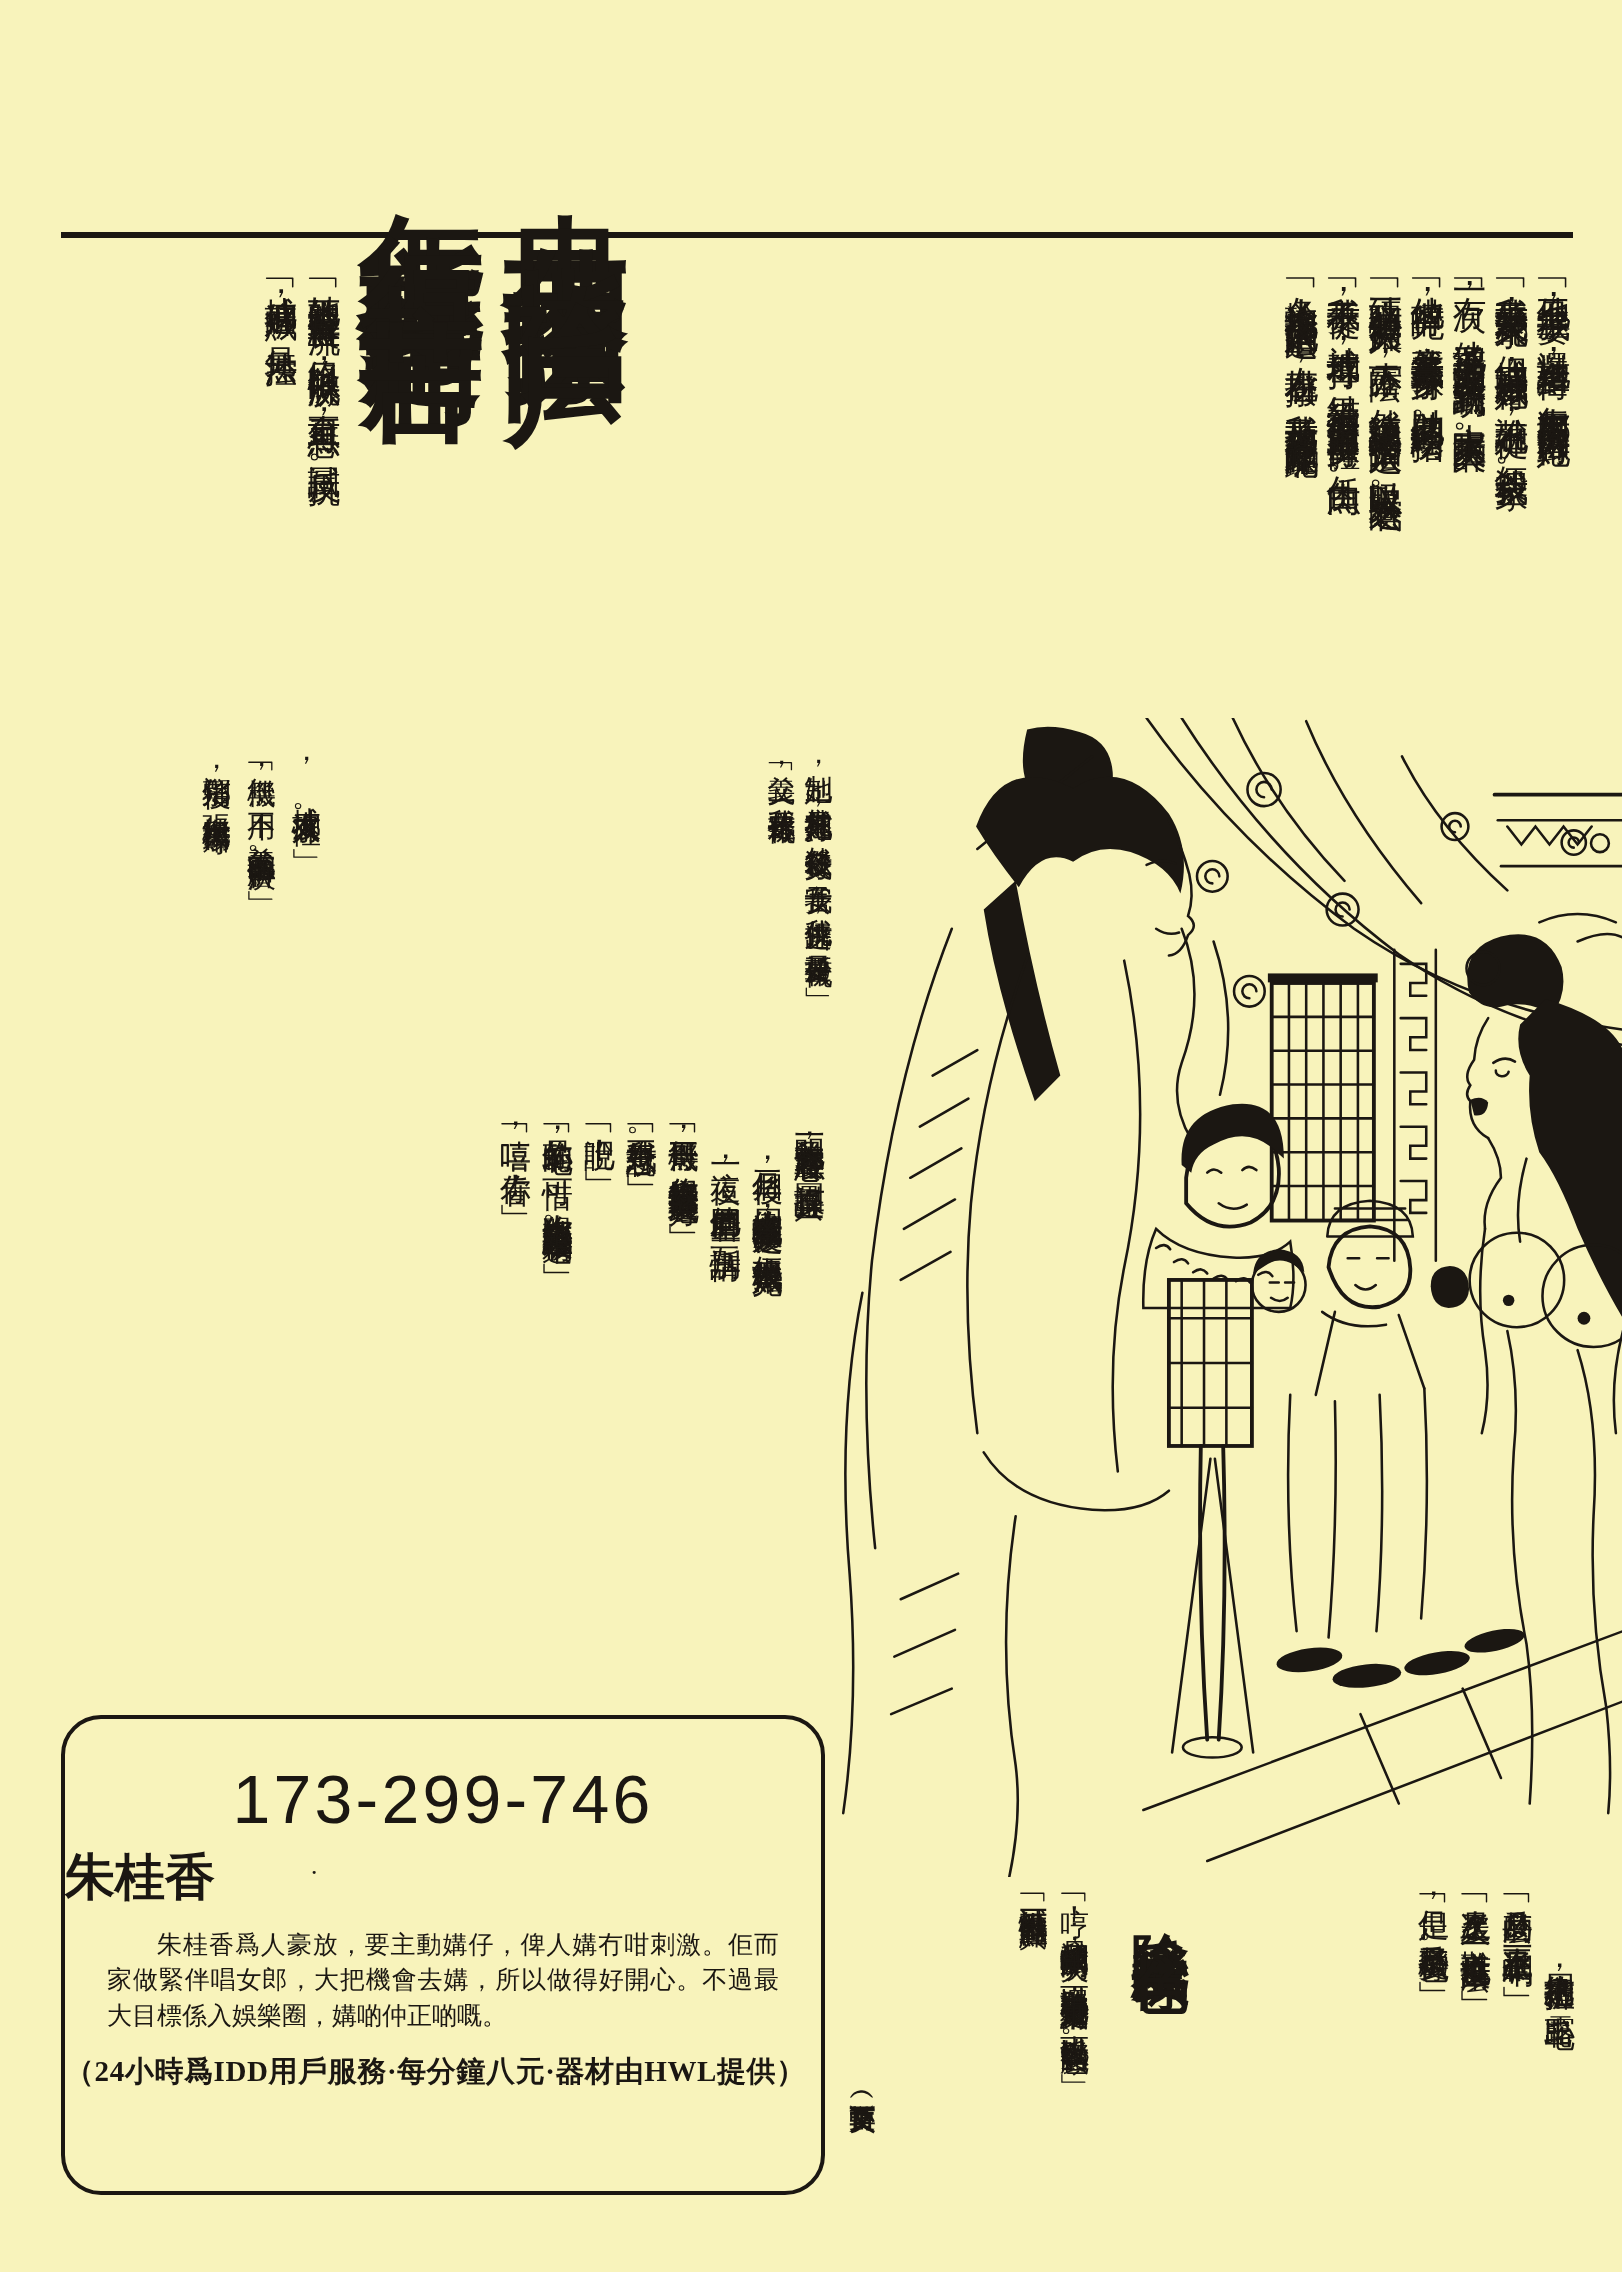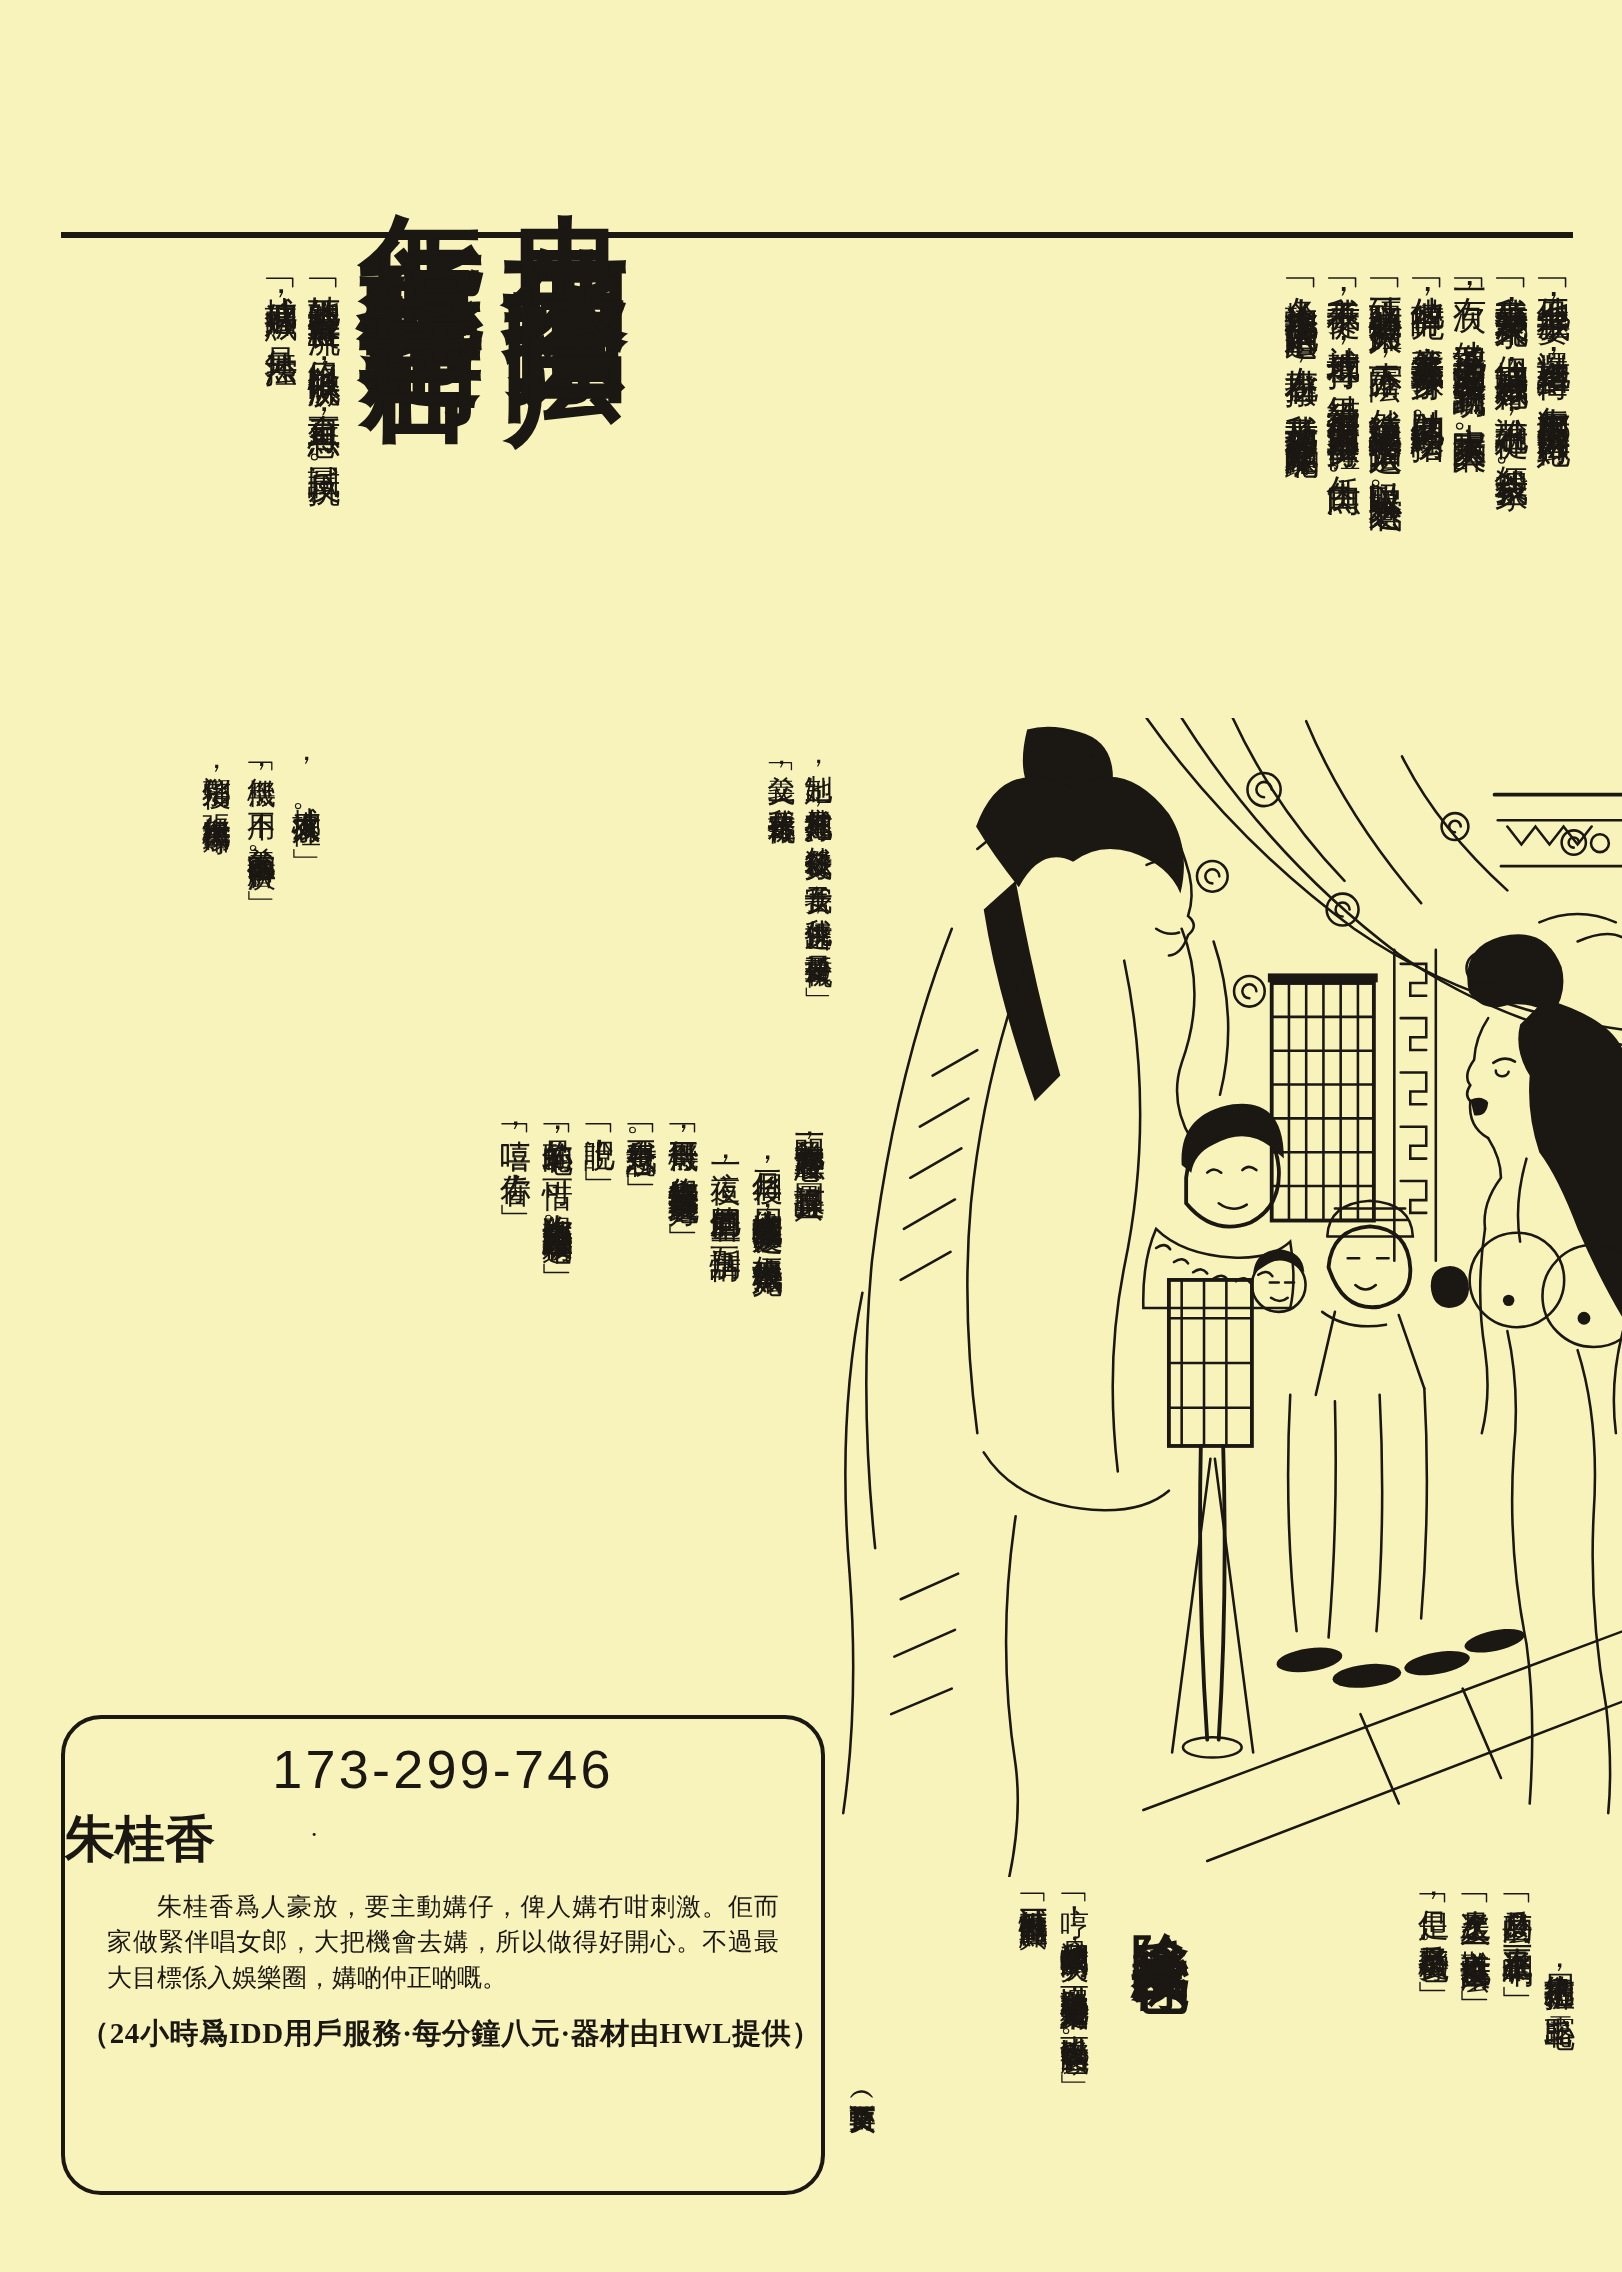--- a/index.html
+++ b/index.html
@@ -15,25 +15,25 @@
   .v-b2l{left:137px;top:753px;width:192px;height:404px;font-size:29px;line-height:45px;letter-spacing:1.9px;}
   .v-b3{left:147px;top:1114px;width:683px;height:444px;font-size:31px;line-height:42px;letter-spacing:1.3px;}
   .v-br{left:1232px;top:1884px;width:348px;height:378px;font-size:31px;line-height:42px;letter-spacing:1.3px;}
   .v-bm{left:891px;top:1884px;width:204px;height:384px;font-size:29px;line-height:41px;letter-spacing:1.3px;}
   .headline1{left:348px;top:112px;width:291px;height:1022px;font-weight:900;}
   .headline1 .hl-col{width:145px;font-size:125px;letter-spacing:18px;line-height:145px;}
   .headline2{left:1100px;top:1887px;width:121px;height:377px;font-size:57px;font-weight:900;line-height:121px;letter-spacing:5.1px;}
   .contnote{left:829px;top:2083px;width:51px;height:182px;font-size:25.5px;font-weight:700;letter-spacing:1.3px;}
   
   .adbox{position:absolute;left:61px;top:1715px;width:764px;height:480px;border:4.5px solid #1b1712;border-radius:40px;box-sizing:border-box;}
-  .adphone{margin-top:19px;text-align:center;font-family:"Liberation Sans","DejaVu Sans",sans-serif;font-size:54px;letter-spacing:3.2px;font-weight:400;}
+  .adphone{margin-top:41px;text-align:center;font-family:"Liberation Sans","DejaVu Sans",sans-serif;font-size:68px;letter-spacing:3.2px;font-weight:400;}
   .adname{position:relative;font-size:50px;margin-top:6.4px;font-weight:600;}
   .adname .name-dot{position:absolute;margin-left:96px;top:18px;font-size:19px;}
   .addesc{margin:15.3px 42px 0 42px;font-size:25px;line-height:1.42;text-indent:2em;text-align:justify;}
-  .adservice{text-align:right;font-weight:800;font-size:29px;margin-top:19px;letter-spacing:0.6px;}
+  .adservice{text-align:left;font-weight:800;font-size:29px;margin-top:19px;letter-spacing:0.6px;}
   .adwarn{margin:19px 40px 0 37px;font-size:24px;line-height:1.45;text-align:justify;}
   .illus{position:absolute;left:824px;top:718px;width:799px;height:1159px;}
   svg .ln{fill:none;stroke:#1b1712;stroke-width:4;stroke-linecap:round;}
   svg .ln2{fill:none;stroke:#1b1712;stroke-width:6;stroke-linecap:round;}
   svg .fl{fill:#1b1712;stroke:none;}
 </style>
 </head>
 <body>
 
 <div id="page">

